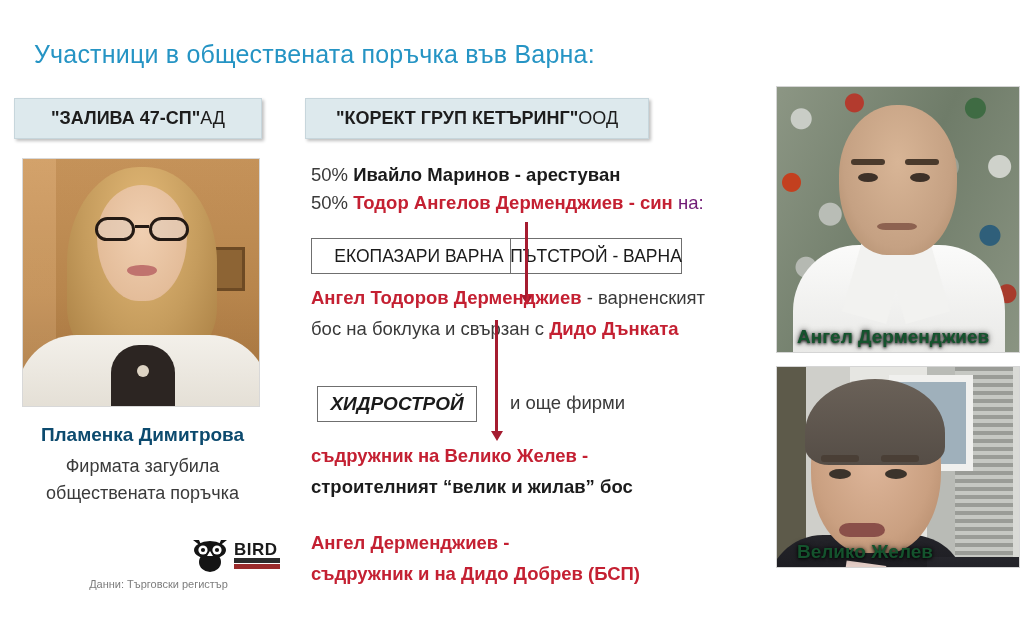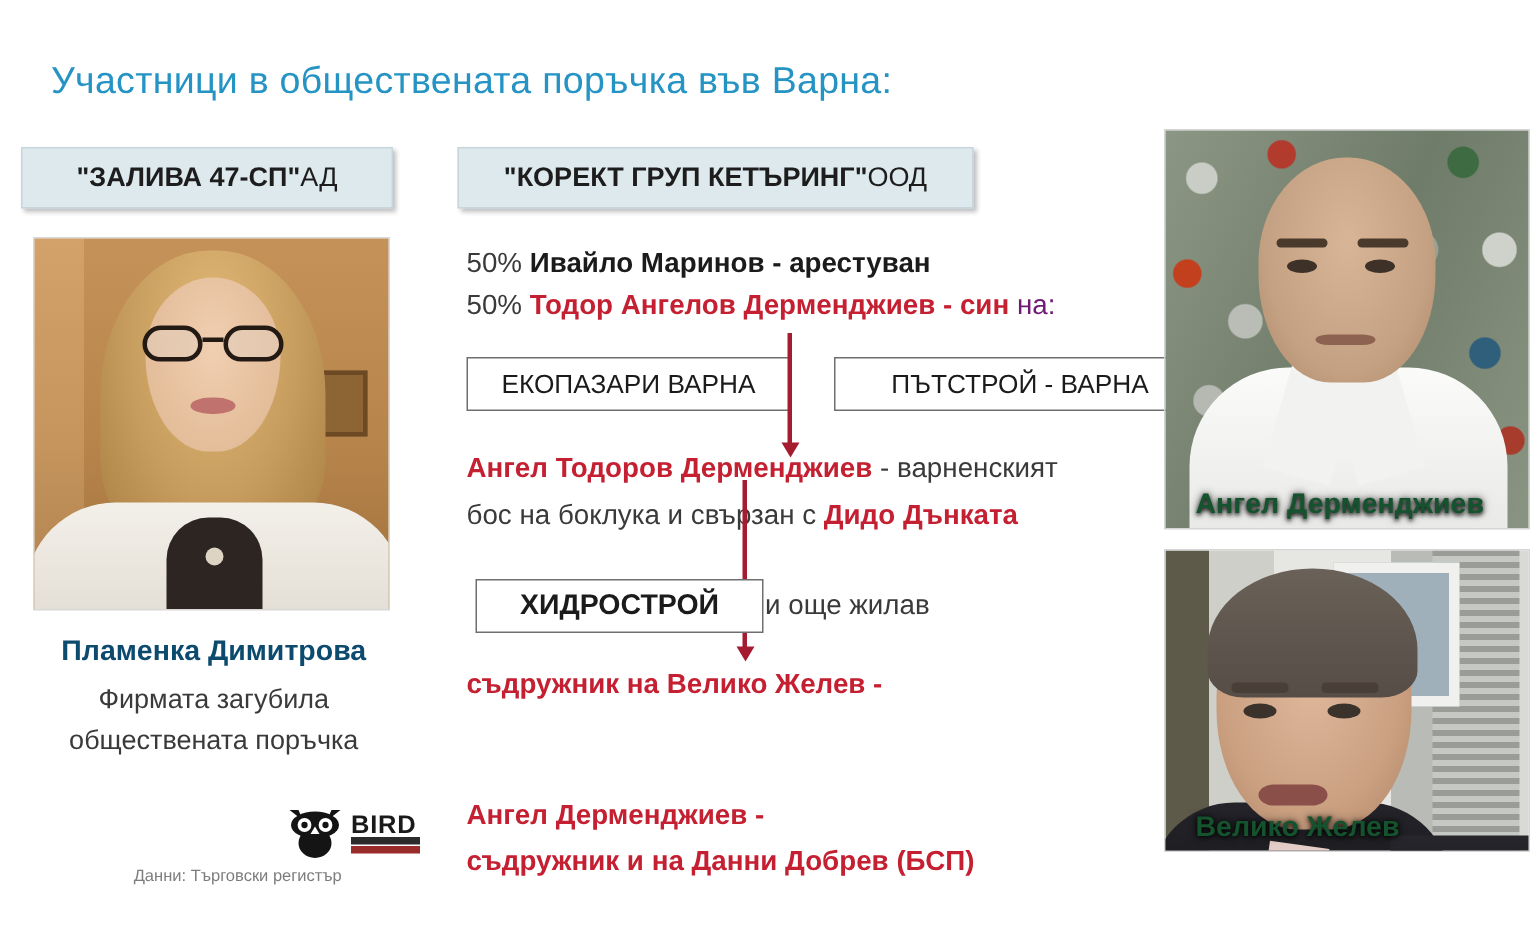--- a/index.html
+++ b/index.html
@@ -98,25 +98,25 @@
   .tail    { color:#701a75; font-weight:400; }
   #pct1 { top: 164px; }
   #pct2 { top: 192px; }
 
   .obox {
     position:absolute; border:1.5px solid #6f6f6f; background:#fff;
     display:flex; align-items:center; justify-content:center;
     font-size:17.5px; color:#1b1b1b; white-space:nowrap;
   }
   #box-eko { left:311px; top:238px; width:216px; height:36px; }
-  #box-put { left:556px; top:238px; width:248px; height:36px; }
-  #box-hid { left:317px; top:386px; width:192px; height:36px; font-weight:700; font-size:19px; }
+  #box-put { left:510px; top:238px; width:172px; height:36px; }
+  #box-hid { left:317px; top:386px; width:160px; height:36px; font-weight:700; font-size:19px;font-style:italic; }
 
   .para { position:absolute; left:311px; font-size:18.5px; line-height:31px; }
-  #para1 { top: 296px; width: 470px; }
+  #para1 { top: 282px; width: 470px; }
   #para-more { position:absolute; left:510px; top:392px; font-size:18.5px; color:#3a3a3a; white-space:nowrap;}
   #para2 { top: 440px; width: 470px; }
   #para3 { top: 527px; width: 470px; }
   .red-b { color:#c42032; font-weight:700; }
   .dark-b { color:#1b1b1b; font-weight:700; }
   .gray-r { color:#3a3a3a; font-weight:400; }
 
   
   .arrow { position:absolute; width:3px; background:#a51c30; }
   .arrow::after {
@@ -274,29 +274,30 @@
   <div class="arrow" id="arrow-1"></div>
 
   <div class="para" id="para1">
     <span class="red-b">Ангел Тодоров Дерменджиев</span><span class="gray-r"> - варненският</span><br>
     <span class="gray-r">бос на боклука и </span><span class="gray-r">свързан с </span><span class="red-b">Дидо Дънката</span>
   </div>
 
   <div class="arrow" id="arrow-2"></div>
 
   <div class="obox" id="box-hid">ХИДРОСТРОЙ</div>
-  <div id="para-more">и още жилав</div>
+  <div id="para-more">и още фирми</div>
 
   <div class="para" id="para2">
     <span class="red-b">съдружник на Велико Желев -</span><br>
+    <span class="dark-b">строителният “велик и жилав” бос</span>
   </div>
 
   <div class="para" id="para3">
     <span class="red-b">Ангел Дерменджиев -</span><br>
-    <span class="red-b">съдружник и на Данни Добрев (БСП)</span>
+    <span class="red-b">съдружник и на Дидо Добрев (БСП)</span>
   </div>
 
   <div class="rphoto" id="photo-angel">
     <div class="cans"></div>
     <div class="a-neck"></div>
     <div class="a-shirt"></div>
     <div class="a-collarL"></div>
     <div class="a-collarR"></div>
     <div class="a-head"></div>
     <div class="a-brow l"></div>

